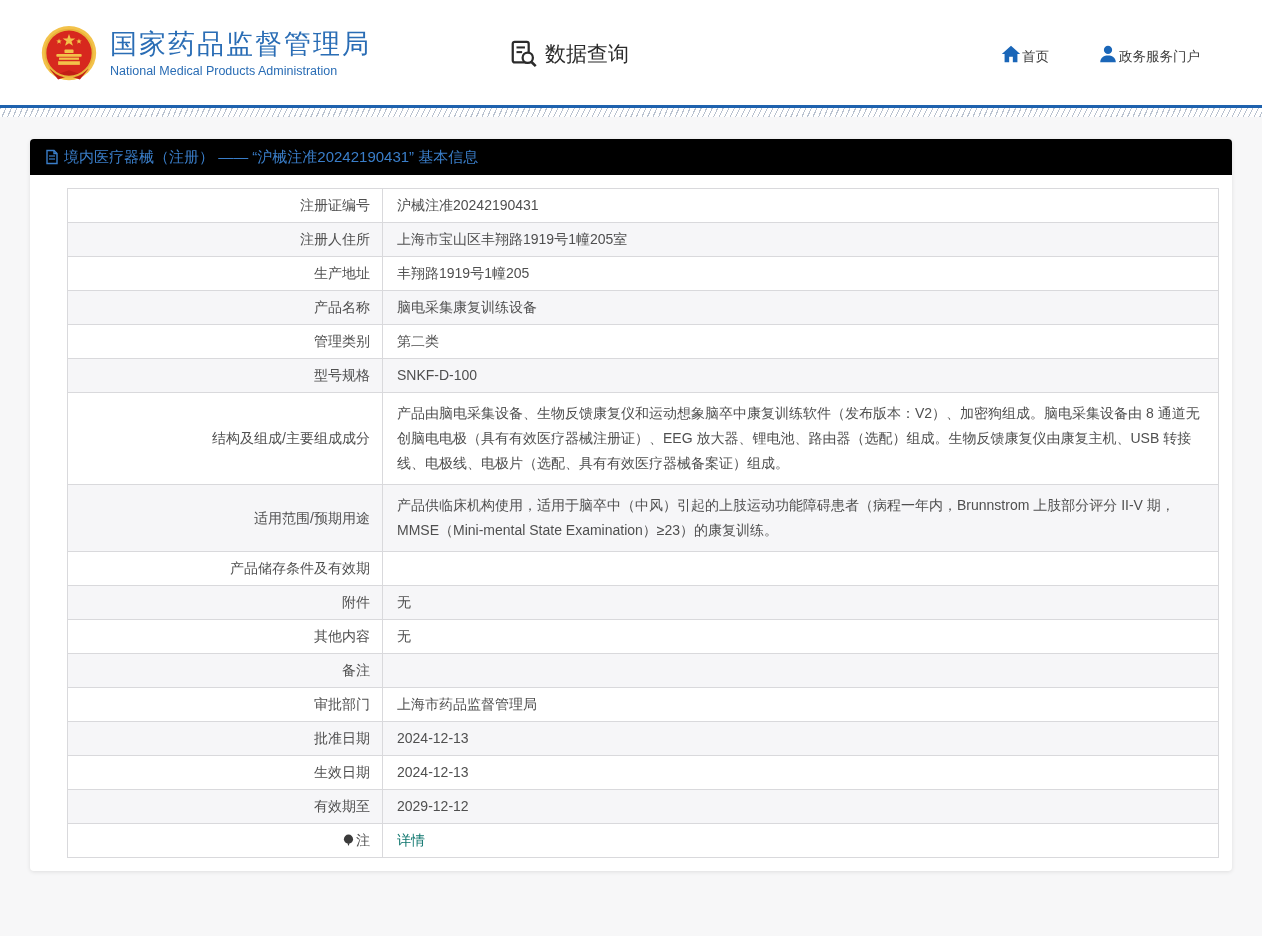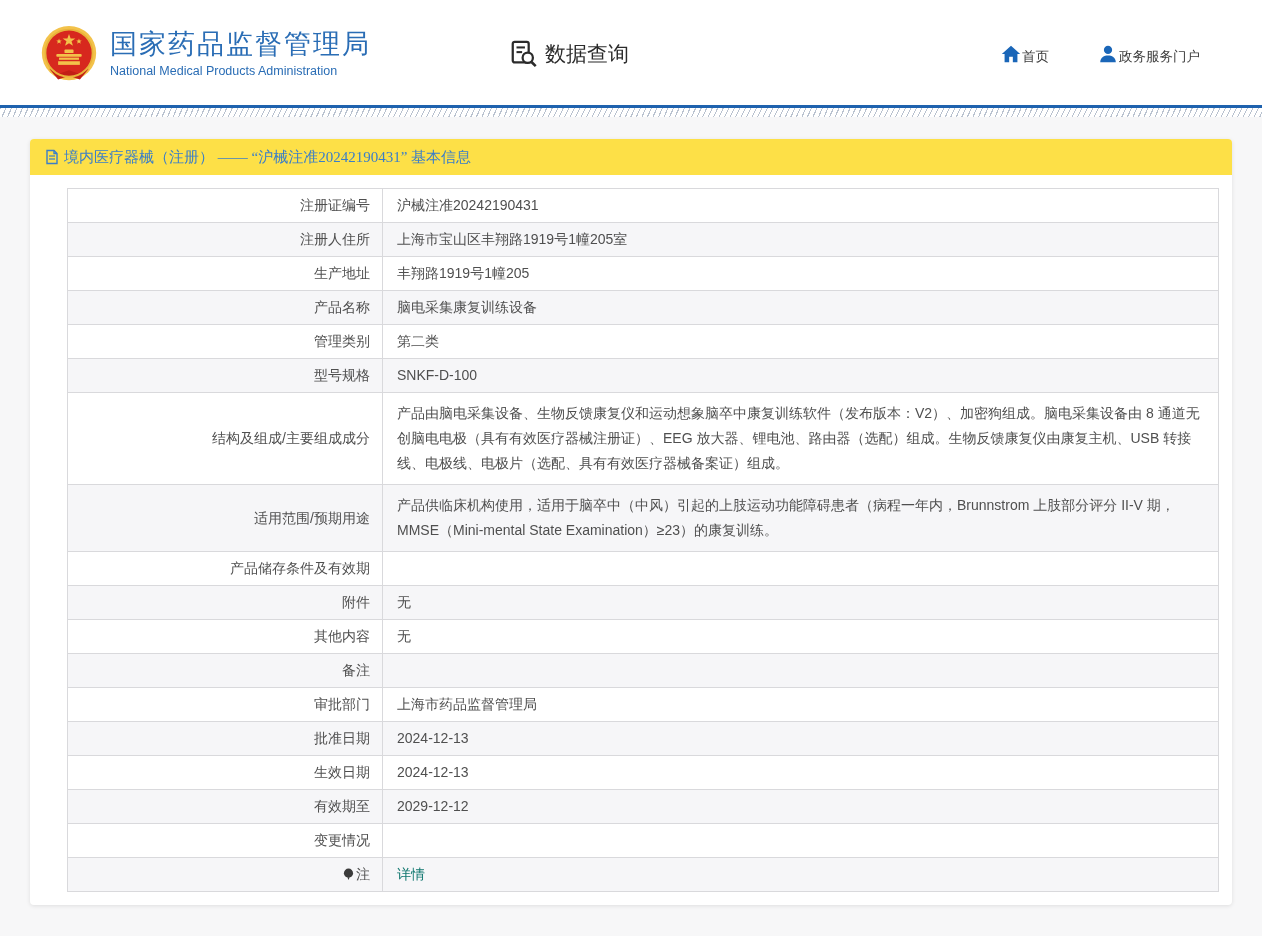--- a/index.html
+++ b/index.html
@@ -30,22 +30,22 @@
   .nav-item svg { width:22px; height:22px; }
   .nav-label { font-size:13.5px; color:#3c3c3c; margin-top:7px; white-space:nowrap; }
   
   .card {
     width:1202px; margin:22px auto 0 30px;
     background:#fff; border-radius:4px;
     box-shadow:0 1px 4px rgba(0,0,0,.10);
     padding-bottom:13px;
   }
   .card-titlebar {
-    background:#fde047; border-radius:4px 4px 0 0;
-    height:36px; display:flex; align-items:center; padding:0 14px;font-family:Liberation Serif, serif;
+    background:#000000; border-radius:4px 4px 0 0;
+    height:36px; display:flex; align-items:center; padding:0 14px;
   }
   .doc-icon { width:16px; height:16px; margin-right:4px; flex:0 0 auto; }
   .card-title { font-size:15px; color:#3a7ec9; }
   
   .tbl-wrap { margin:13px 13px 0 13px;padding-left:24px; }
   table.info { width:100%; border-collapse:collapse; border:1px solid #c6c6ca; }
   table.info tr:nth-child(even) { background:#f6f6f8; }
   table.info td {
     border:1px solid #d9d9dc; font-size:14px; color:#4f4f4f;
     vertical-align:middle;
@@ -183,24 +183,20 @@
           </tr>
           <tr>
             <td class="lbl">生效日期</td>
             <td class="val single">2024-12-13</td>
           </tr>
           <tr>
             <td class="lbl">有效期至</td>
             <td class="val single">2029-12-12</td>
           </tr>
           <tr>
-            <td class="lbl">变更情况</td>
-            <td class="val single"></td>
-          </tr>
-          <tr>
             <td class="lbl"><svg viewBox="0 0 12 14" width="11" height="13" class="note-balloon">
                 <circle cx="6" cy="5.5" r="5" fill="#3b3b3b"></circle>
                 <path d="M5 10 L7 10 L6.4 12.5 L5.6 12.5 Z" fill="#3b3b3b"></path>
               </svg>注</td>
             <td class="val single"><a class="details-link">详情</a></td>
           </tr>
         </tbody>
     </table>
   </div>
 </div>

